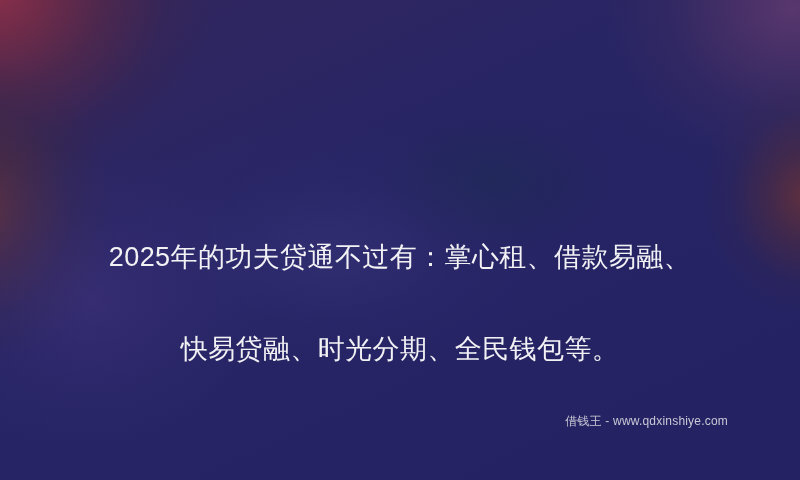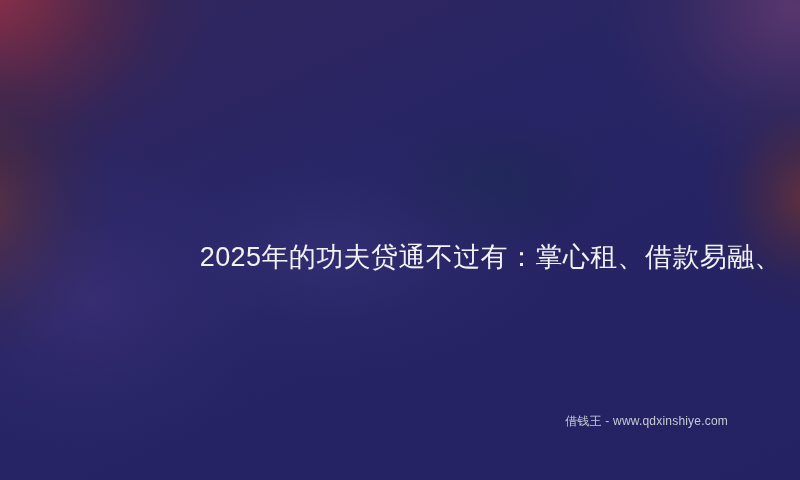--- a/index.html
+++ b/index.html
@@ -101,21 +101,21 @@
         rgba(60, 56, 132, 0.09) 50%,
         rgba(38, 36, 101, 0) 84%);
   }
 
   
   .headline {
     position: absolute;
     left: 0;
     right: 0;
     top: 188px;
-    text-align: right;
+    text-align: center;
     color: #f2f2f5;
     font-size: 27px;
     line-height: 46px;
     letter-spacing: 0.4px;
     font-weight: 400;
     white-space: pre-line;
     padding: 0 18px;
     box-sizing: border-box;
   }
 
@@ -145,17 +145,18 @@
   <div class="bg-layer glow-maroon-tl"></div>
   <div class="bg-layer glow-rust-left"></div>
   <div class="bg-layer glow-violet-left"></div>
   <div class="bg-layer glow-plum-tr"></div>
   <div class="bg-layer glow-rust-right"></div>
   <div class="bg-layer glow-teal-center"></div>
   <div class="bg-layer glow-peri"></div>
 
   <div class="headline">
     <span class="headline-line">2025年的功夫贷通不过有：掌心租、借款易融、</span>
+    <span class="headline-line">快易贷融、时光分期、全民钱包等。</span>
   </div>
 
   <div class="watermark">借钱王 - www.qdxinshiye.com</div>
 
 </div>
 
 </body></html>

